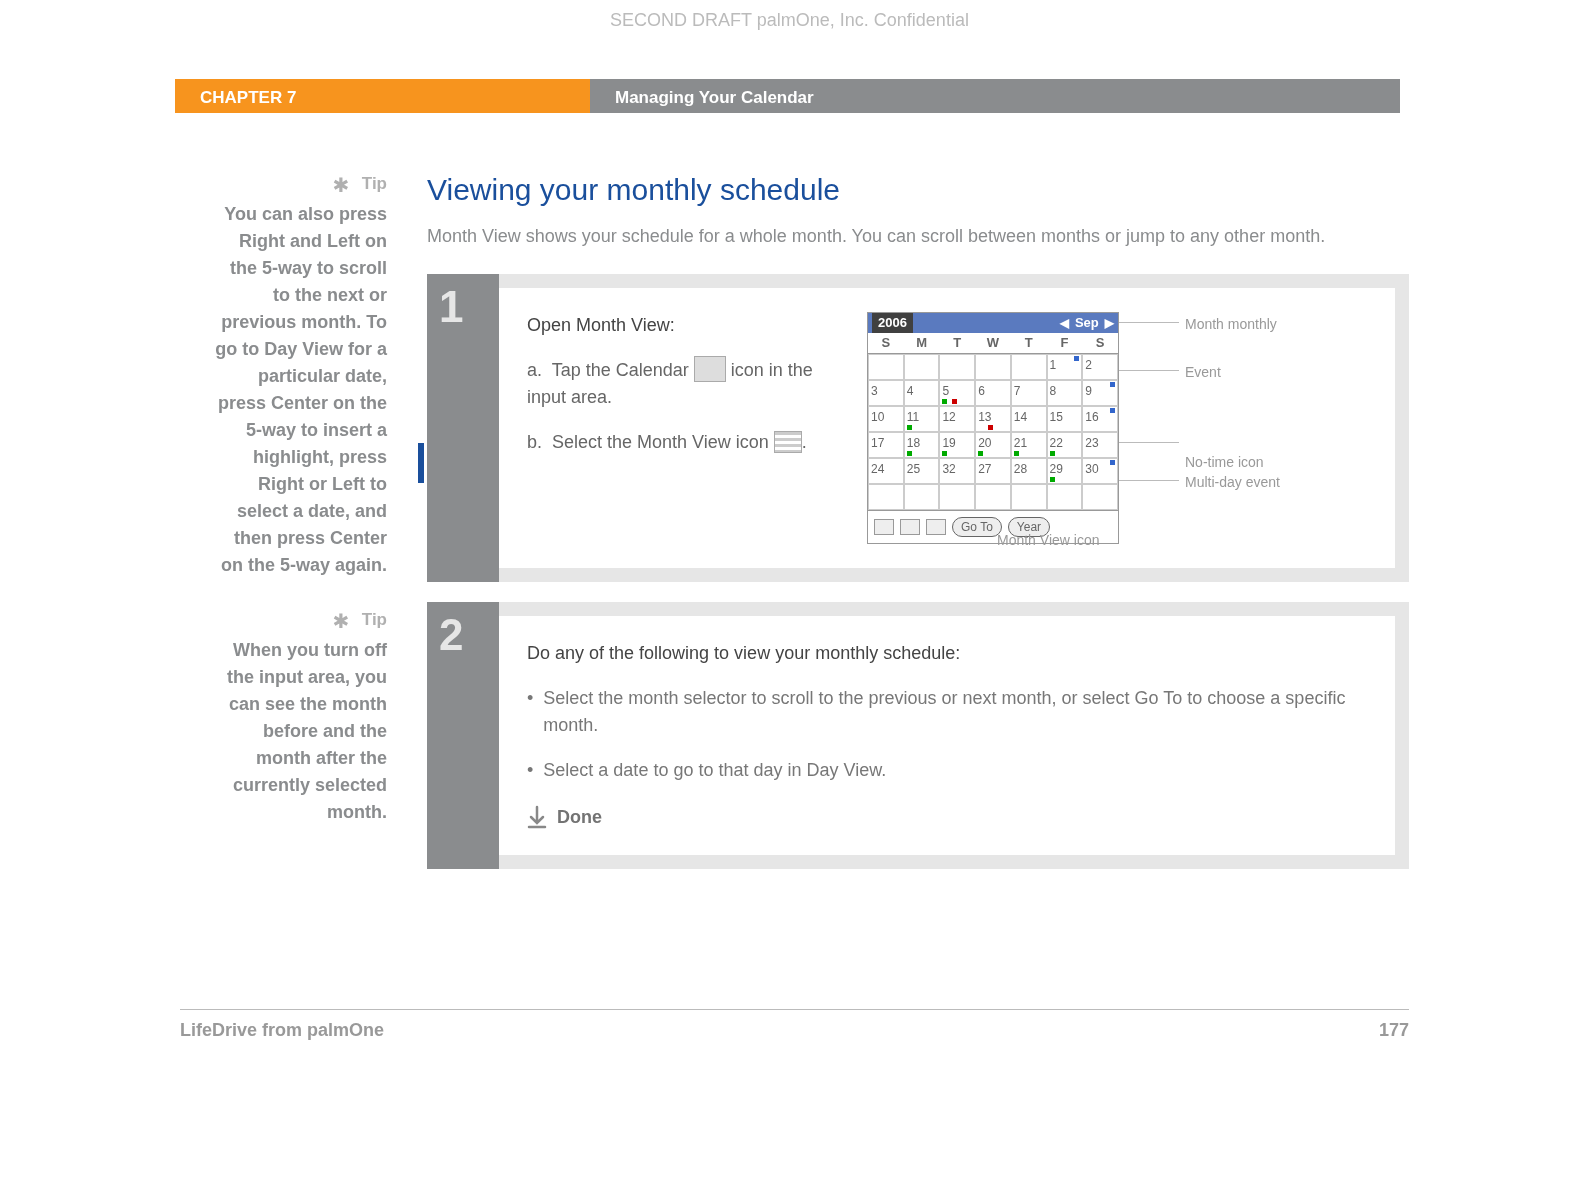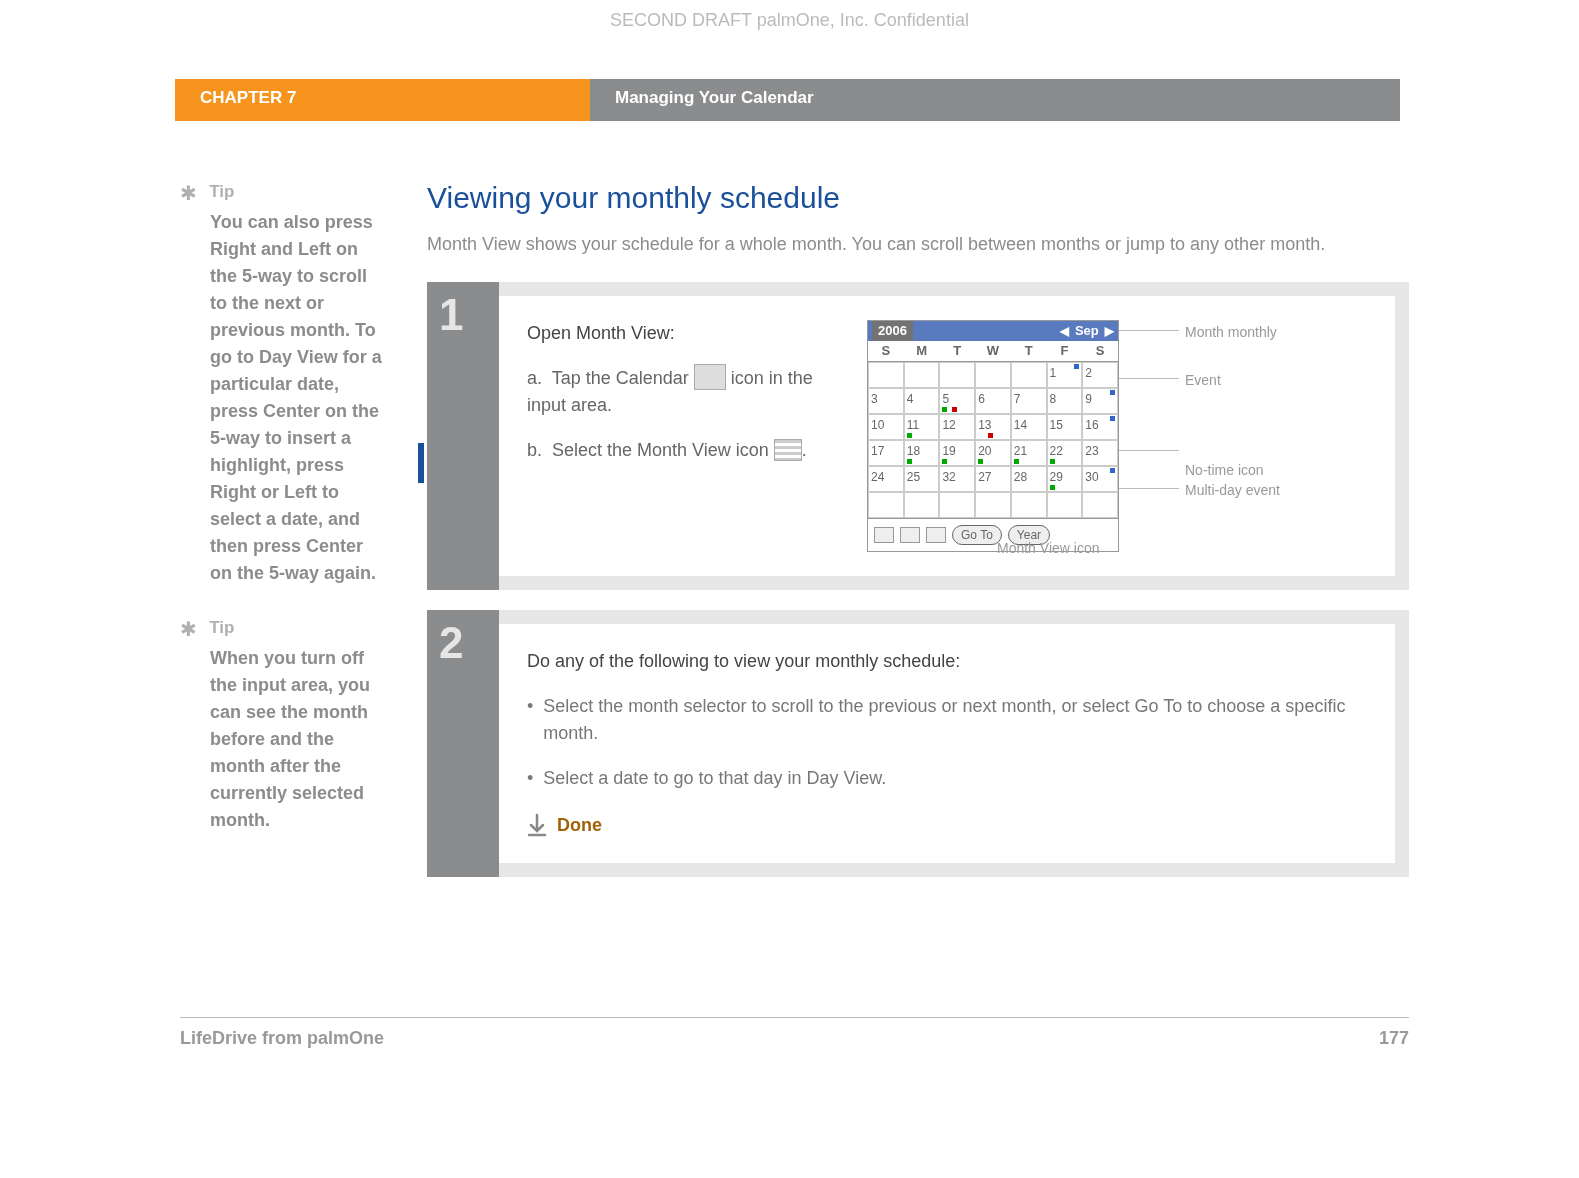--- a/index.html
+++ b/index.html
@@ -17,21 +17,21 @@
   }
   .watermark {
     text-align: center;
     color: #bbb;
     font-size: 18px;
     padding: 10px 0 48px 0;
   }
   .header-bar {
     display: flex;
     margin: 0 0 60px 175px;
-    height: 42px;
+    height: 34px;
     width: 1225px;
   }
   .chapter-bar {
     background: #f7941e;
     color: #fff;
     font-weight: bold;
     font-size: 17px;
     padding: 9px 0 0 25px;
     width: 390px;
   }
@@ -47,20 +47,21 @@
     display: flex;
     padding: 0 170px 0 180px;
   }
   .sidebar {
     width: 305px;
     padding-right: 40px;
     box-sizing: border-box;
   }
   .tip-block {
     margin-bottom: 30px;
+    text-align: right;
   }
   .tip-label {
     color: #b0b0b0;
     font-weight: bold;
     font-size: 17px;
   }
   .star {
     color: #b0b0b0;
     font-size: 20px;
     margin-right: 8px;
@@ -143,21 +144,21 @@
     display: flex;
   }
   .bullet-dot {
     margin-right: 10px;
   }
   .done-row {
     display: flex;
     align-items: center;
     gap: 10px;
     margin-top: 20px;
-    color: #a16207;
+    color: #737373;
     font-weight: bold;
     font-size: 18px;
   }
   .done-arrow {
     width: 20px;
     height: 24px;
     position: relative;
   }
   .done-arrow svg { width: 20px; height: 24px; }
   .icon-inline {
@@ -194,21 +195,21 @@
     display: flex;
     justify-content: space-between;
     align-items: center;
     background: #5a7abf;
     color: #fff;
     font-weight: bold;
     height: 20px;
     padding: 0 4px;
   }
   .cal-year {
-    background: #737373;
+    background: #404040;
     padding: 0 6px;
   }
   .cal-month {
     display: flex;
     align-items: center;
     gap: 6px;
   }
   .cal-arrow { font-size: 12px; }
   .cal-dow {
     display: grid;

